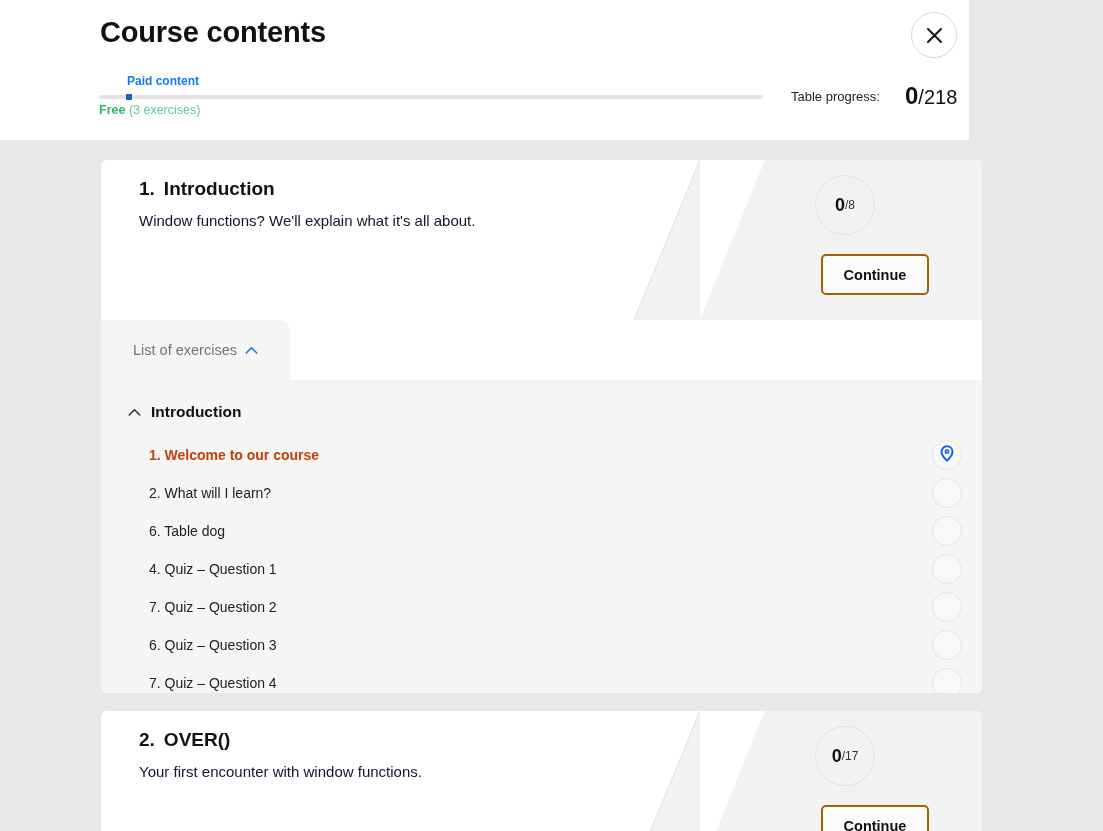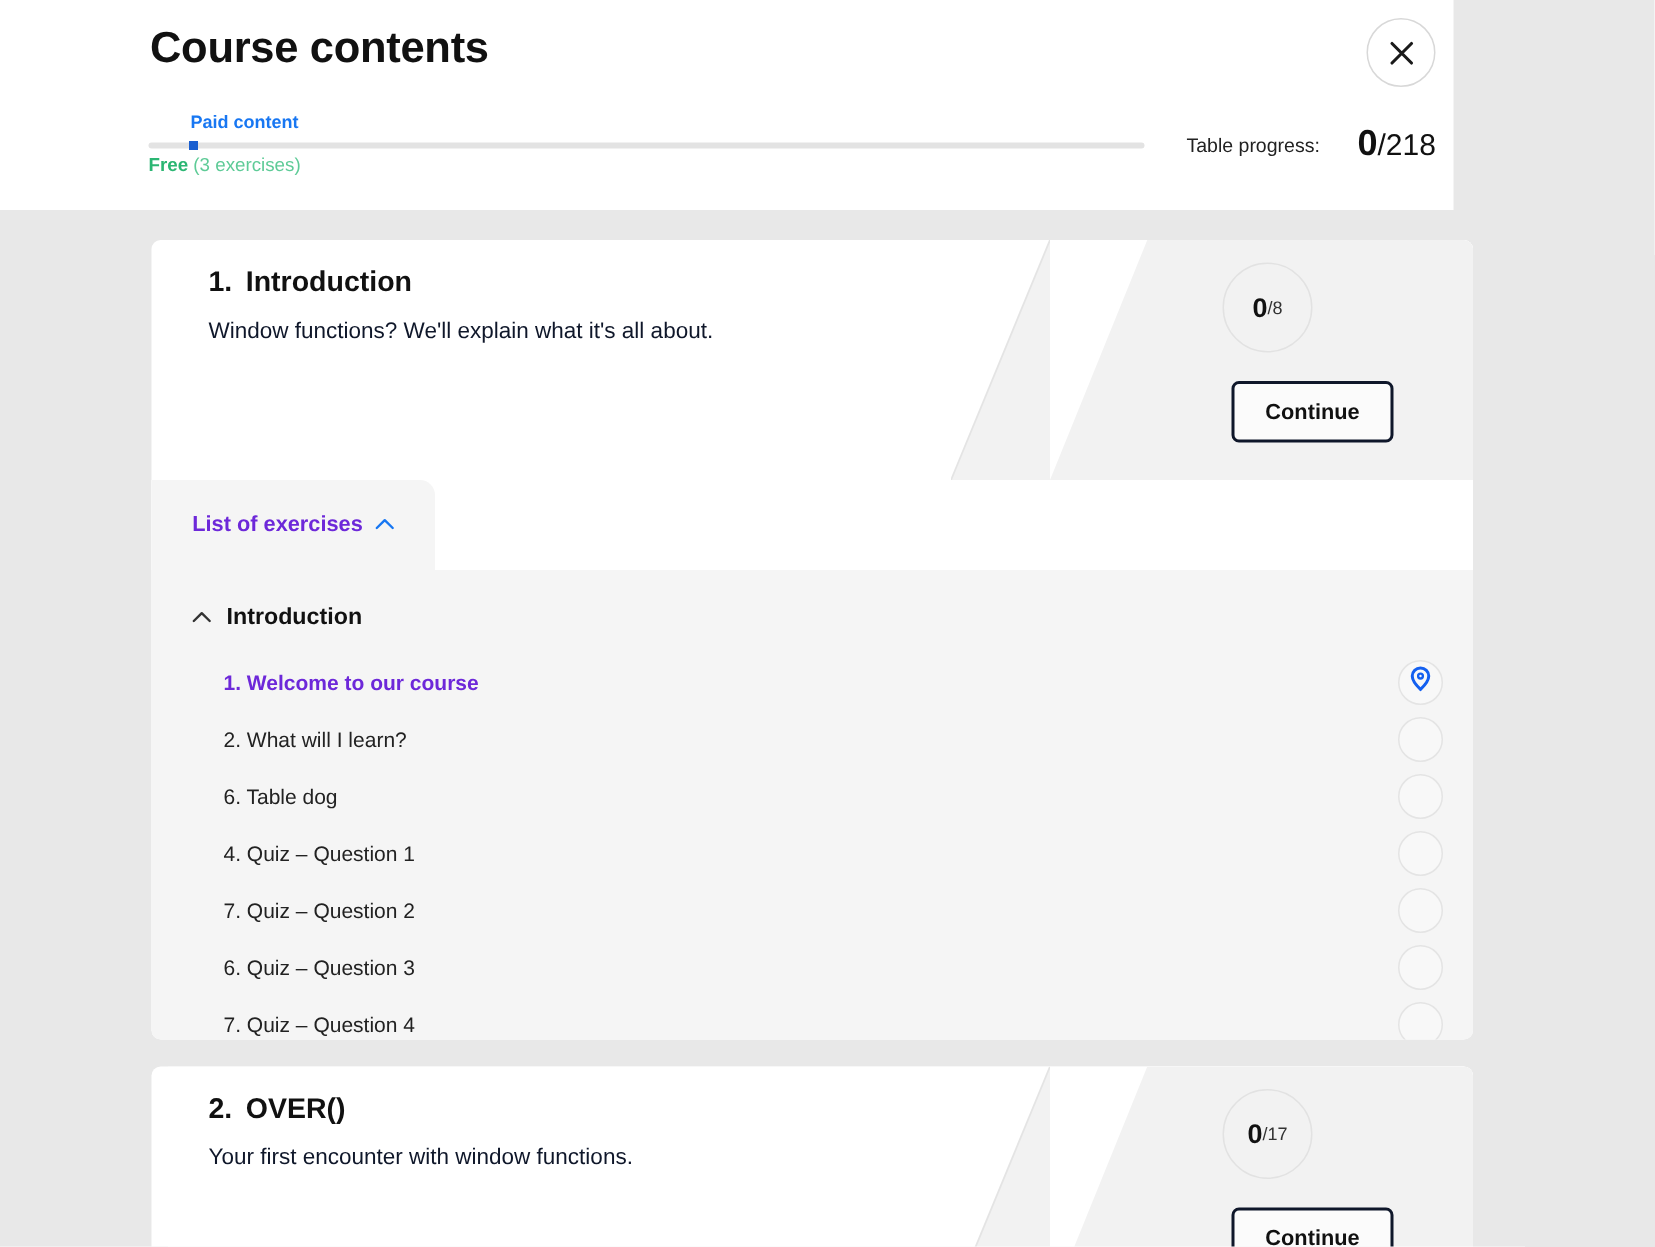--- a/index.html
+++ b/index.html
@@ -213,21 +213,21 @@
     font-size: 12px;
     color: #333333;
   }
 
   .continue-button {
     position: absolute;
     right: 53px;
     top: 94px;
     width: 108px;
     height: 41px;
-    border: 2px solid #0f172a;
+    border: 2px solid #a16207;
     border-radius: 5px;
     background: #fbfbfb;
     color: #111111;
     font-family: "Liberation Sans", sans-serif;
     font-size: 14.5px;
     font-weight: bold;
     cursor: pointer;
   }
 
   
@@ -245,22 +245,22 @@
     background: #f5f5f5;
     border-top-right-radius: 10px;
     display: flex;
     align-items: center;
     justify-content: center;
     gap: 8px;
     cursor: pointer;
   }
   .tab-label {
     font-size: 14.5px;
-    font-weight: bold;
-    color: #6d28d9;
+    font-weight: normal;
+    color: #737373;
     text-align: right;
   }
 
   
   .exercise-panel {
     position: relative;
     background: #f5f5f5;
     padding-top: 0px;
     height: 313px;
   }
@@ -288,21 +288,21 @@
     cursor: pointer;
   }
   .ex-label {
     position: absolute;
     left: 48px;
     font-size: 14px;
     color: #222222;
     white-space: nowrap;
   }
   .ex-row.active .ex-label {
-    color: #6d28d9;
+    color: #c2410c;
     font-weight: bold;
   }
   .ex-status {
     position: absolute;
     left: 831px;
     width: 30px;
     height: 30px;
     border-radius: 50%;
     border: 1px solid #e4e4e4;
     background: #f8f8f8;

